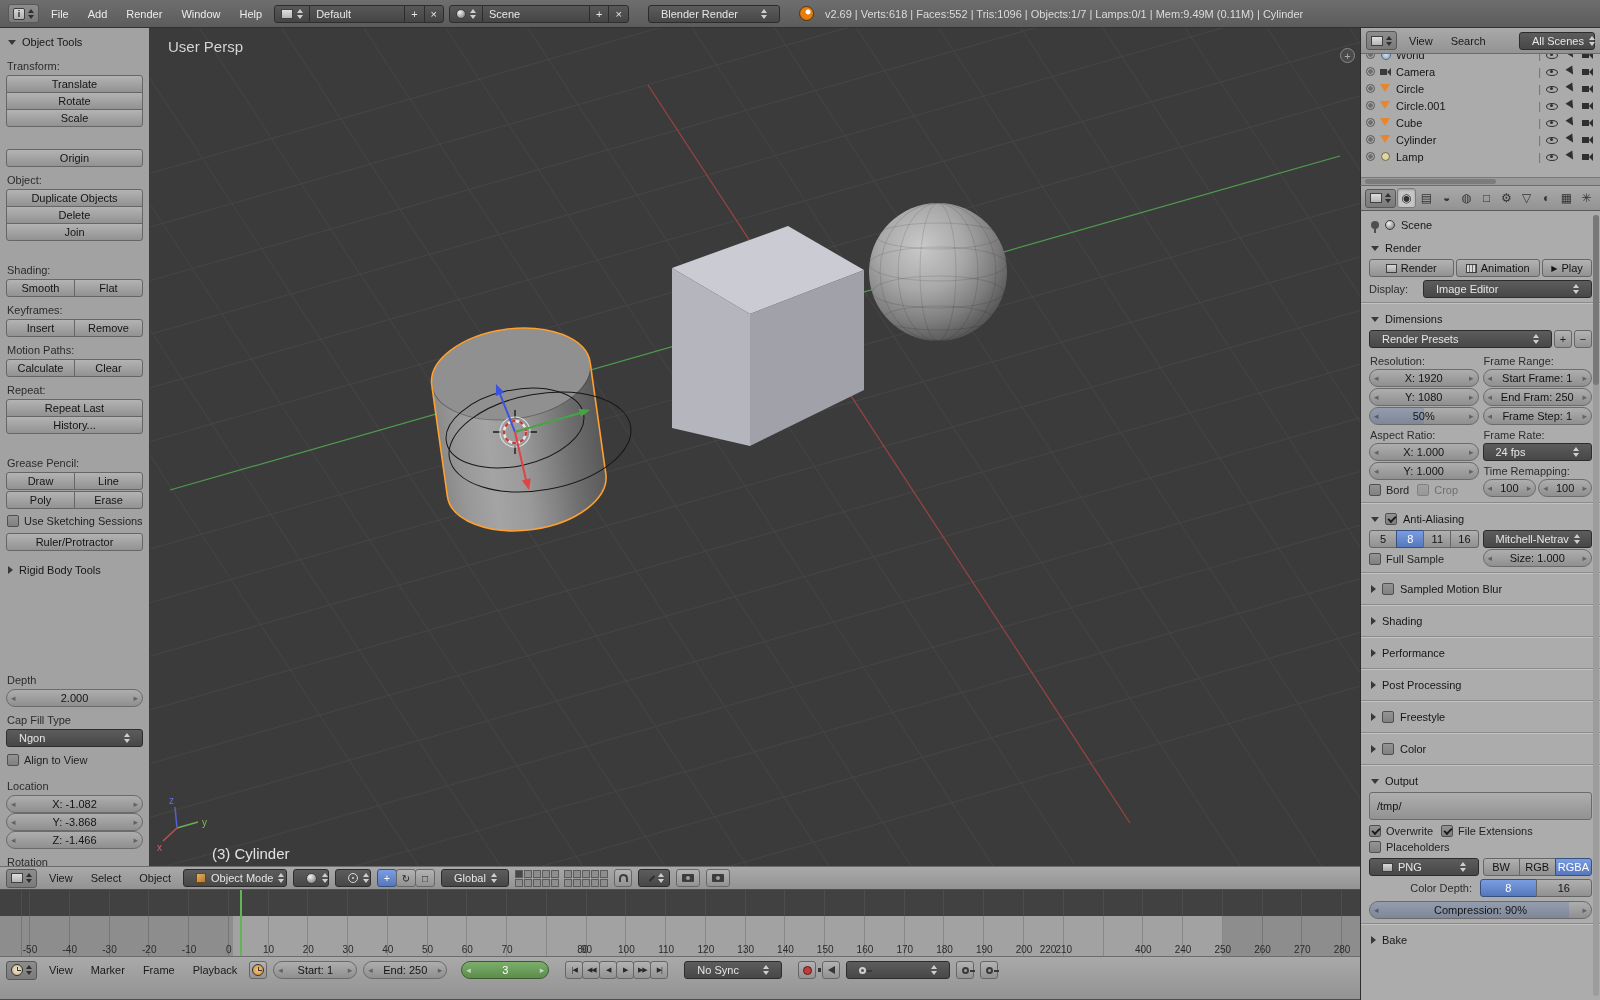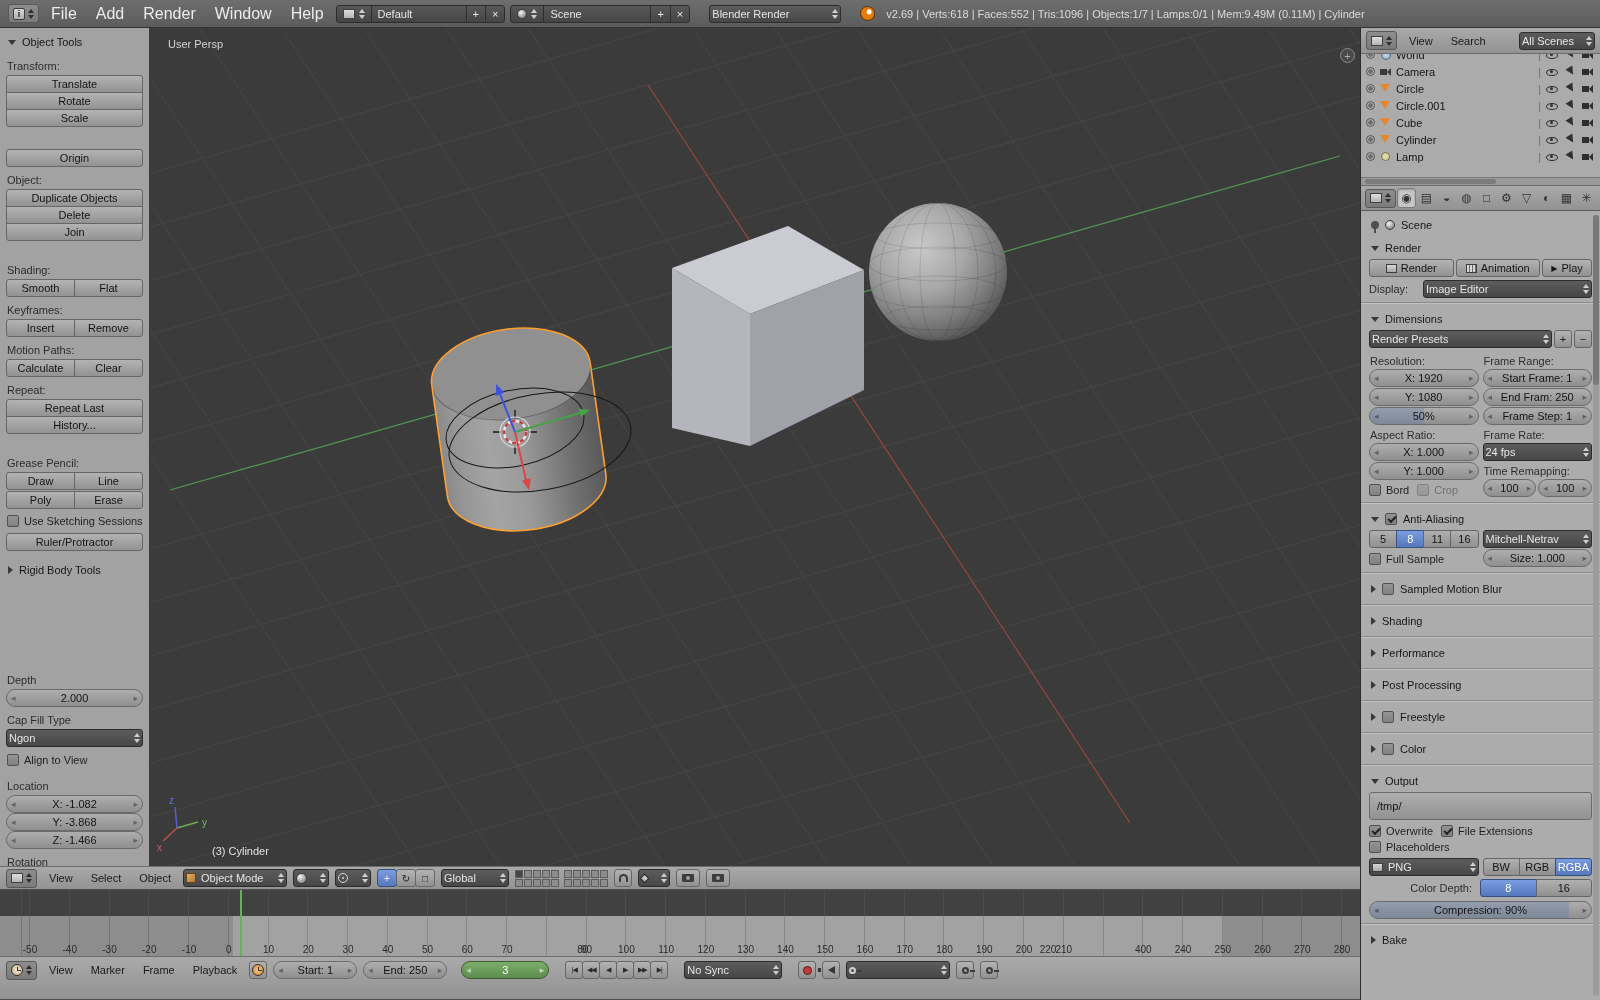--- a/index.html
+++ b/index.html
@@ -5,31 +5,31 @@
   *{box-sizing:border-box;margin:0;padding:0}
   html,body{width:1600px;height:1000px;overflow:hidden}
   body{position:relative;background:#3b3b3b;font-family:"Liberation Sans",sans-serif;font-size:11px;color:#1c1c1c;-webkit-font-smoothing:antialiased}
   .f1{flex:1}
   .row{display:flex;align-items:center;gap:2px}
   .g2{gap:2px}.g6{gap:8px}
   .tr{text-align:right;justify-content:flex-end}
 
   
   #topbar{position:absolute;left:0;top:0;width:1600px;height:28px;background:linear-gradient(#6e6e6e,#5c5c5c);border-bottom:1px solid #323232;display:flex;align-items:center;gap:5px;padding:0 8px;color:#e6e6e6}
-  .menu{padding:0 7px;font-size:16px;color:#ececec}
+  .menu{padding:0 7px;font-size:11px;color:#ececec}
   .fgroup{display:flex;align-items:center}
   .df{height:18px;background:linear-gradient(#585858,#454545);border:1px solid #2d2d2d;display:flex;align-items:center;gap:4px;padding:0 6px;color:#e8e8e8;margin-left:-1px}
   .fgroup .df:first-child{border-radius:3px 0 0 3px;margin-left:0}
   .fgroup .df:last-child{border-radius:0 3px 3px 0}
   .stats{color:#dcdcdc;margin-left:6px;white-space:nowrap}
   .blogo{width:15px;height:15px;border-radius:50%;background:radial-gradient(circle at 62% 38%,#ffffff 0 2px,#e87d0d 3px 60%,#9c5108 100%);border:1px solid #5d3304;display:inline-block}
   .infico{width:12px;height:12px;background:linear-gradient(#d8d8d8,#b0b0b0);border:1px solid #3d3d3d;border-radius:2px;color:#222;font-size:9px;display:flex;align-items:center;justify-content:center;font-weight:bold}
 
   
-  .dd{height:18px;background:linear-gradient(#5c5c5c,#474747);border:1px solid #2c2c2c;border-radius:3px;display:flex;align-items:center;gap:5px;padding:0 2px;color:#e6e6e6;white-space:nowrap}
+  .dd{height:18px;background:linear-gradient(#5c5c5c,#474747);border:1px solid #2c2c2c;border-radius:3px;display:flex;align-items:center;gap:5px;padding:0 12px;color:#e6e6e6;white-space:nowrap}
   .ddar{margin-left:auto;display:flex;flex-direction:column;align-items:center}
   .ddar::before{content:"";width:0;height:0;border-left:3px solid transparent;border-right:3px solid transparent;border-bottom:4px solid #cfcfcf}
   .ddar::after{content:"";width:0;height:0;border-left:3px solid transparent;border-right:3px solid transparent;border-top:4px solid #cfcfcf;margin-top:2px}
   .ddar.dk::before{border-bottom-color:#2f2f2f}
   .ddar.dk::after{border-top-color:#2f2f2f}
 
   
   .btn{height:18px;background:linear-gradient(#b3b3b3,#929292);border:1px solid #666;border-radius:3px;display:flex;align-items:center;justify-content:center;gap:4px;color:#141414;white-space:nowrap}
   .sq{width:18px;height:18px;background:linear-gradient(#b3b3b3,#929292);border:1px solid #666;border-radius:3px;display:flex;align-items:center;justify-content:center;color:#222;flex:none}
   .pill{height:18px;border-radius:9px;background:linear-gradient(#aeaeae,#8f8f8f);border:1px solid #6b6b6b;display:flex;align-items:center;justify-content:center;position:relative;color:#141414;overflow:hidden;white-space:nowrap}
@@ -64,21 +64,21 @@
   .stack .btn:last-child{border-radius:0 0 3px 3px;margin-bottom:16px}
   .pair{display:flex}
   .pair .btn{flex:1;border-radius:0}
   .pair .btn:first-child{border-radius:3px 0 0 3px}
   .pair .btn:last-child{border-radius:0 3px 3px 0;margin-left:-1px}
   .mb1{margin-bottom:1px}
 
   
   #viewport{position:absolute;left:150px;top:28px;width:1210px;height:838px;background:#3b3b3b;overflow:hidden}
   #gridlines line{stroke:#464646;stroke-width:1}
-  .vptext{position:absolute;color:#d4d4d4;font-size:11px}
+  .vptext{position:absolute;color:#d4d4d4;font-size:15px}
   #cornerplus{position:absolute;right:5px;top:20px;width:15px;height:15px;border:1px solid #8a8a8a;border-radius:50%;color:#aaa;display:flex;align-items:center;justify-content:center;font-size:11px;background:rgba(120,120,120,.25)}
 
   
   .hdrbar{position:absolute;background:linear-gradient(#a9a9a9,#939393);border-top:1px solid #6c6c6c;border-bottom:1px solid #4e4e4e;display:flex;align-items:center;gap:6px;padding:0 6px}
   .hmenu{color:#1a1a1a;padding:0 6px}
   .edsel{display:flex;align-items:center;gap:3px;background:linear-gradient(#8d8d8d,#7b7b7b);border:1px solid #585858;border-radius:3px;height:19px;padding:0 4px;flex:none}
   .edico{width:12px;height:10px;background:linear-gradient(#dedede,#b5b5b5);border:1px solid #404040}
   #vheader{left:0;top:866px;width:1360px;height:24px}
   .mico{width:10px;height:10px;background:linear-gradient(135deg,#e6ae67,#b5792f);border:1px solid #654614;flex:none}
   .ball{width:11px;height:11px;border-radius:50%;background:radial-gradient(circle at 35% 30%,#f4f4f4,#9c9c9c 65%,#5f5f5f);border:1px solid #3e3e3e;flex:none}

